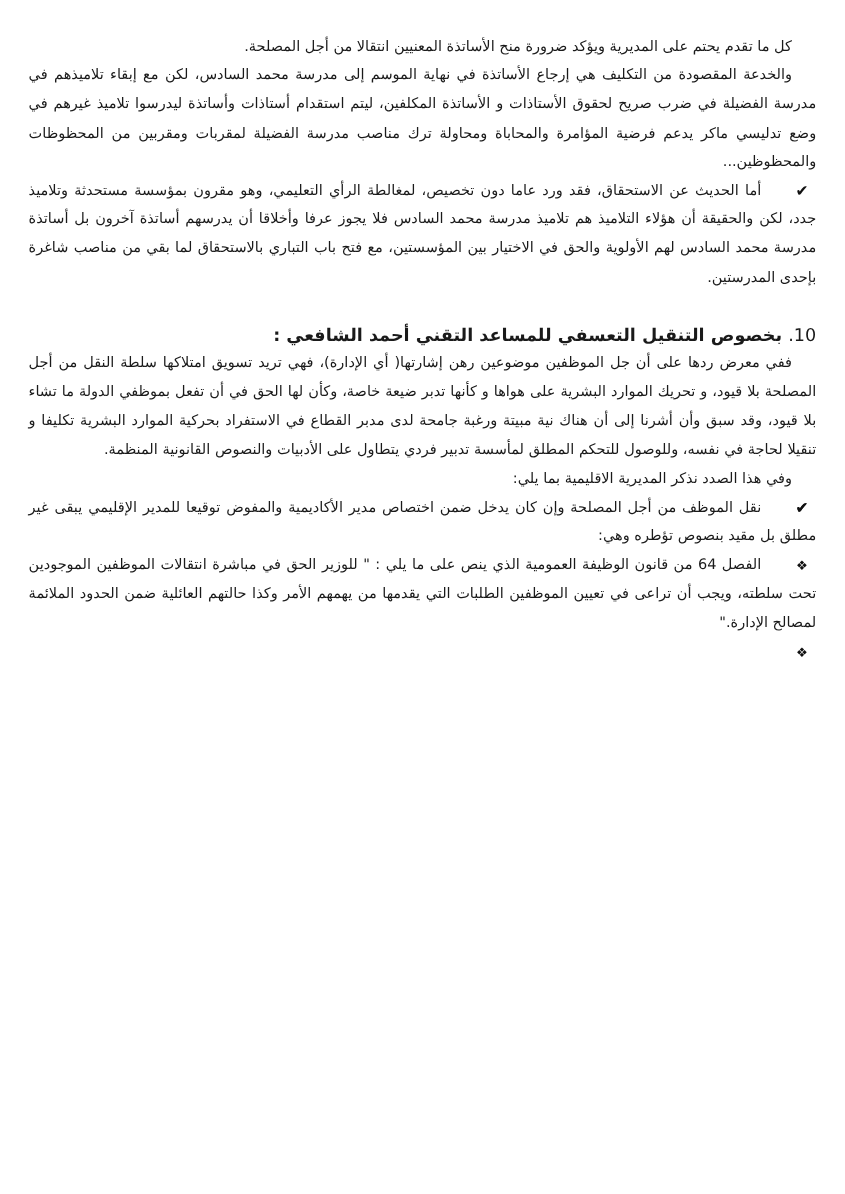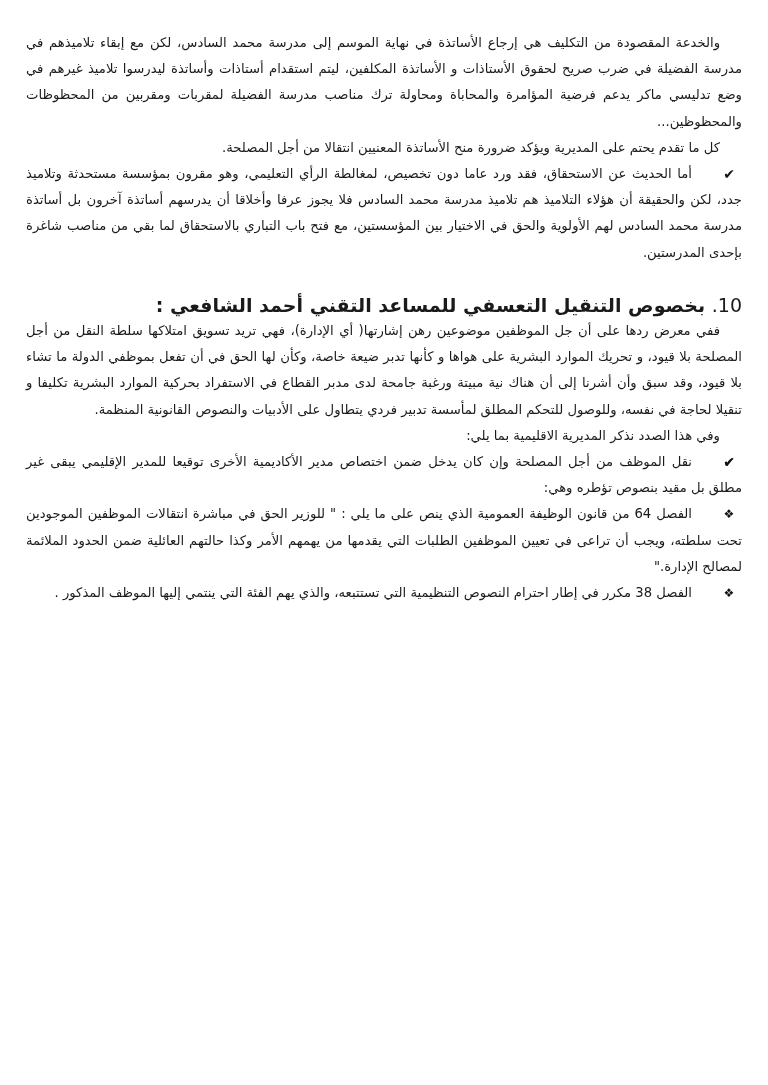--- a/index.html
+++ b/index.html
@@ -26,21 +26,21 @@
       line-height: 26.2px;
     }
     .p {
       margin: 0;
       text-indent: 22px;
     }
     .section-spacer { height: 26px; }
     .heading {
       margin: 0;
       font-weight: bold;
-      font-size: 19px;
+      font-size: 16px;
     }
     .heading .num {
       font-weight: normal;
     }
     .bullet-item {
       margin: 0;
       position: relative;
       text-indent: 50px;
     }
     .bullet-glyph {
@@ -56,23 +56,23 @@
     }
     .bullet-glyph.diamond {
       font-size: 12px;
     }
   </style>
 </head>
 <body>
 
 <div class="page">
 
+  <p class="p">كل ما تقدم يحتم على المديرية ويؤكد ضرورة منح الأساتذة المعنيين انتقالا من أجل المصلحة.</p>
+
   <p class="p">والخدعة المقصودة من التكليف هي إرجاع الأساتذة في نهاية الموسم إلى مدرسة محمد السادس، لكن مع إبقاء تلاميذهم في مدرسة الفضيلة في ضرب صريح لحقوق الأستاذات و الأساتذة المكلفين، ليتم استقدام أستاذات وأساتذة ليدرسوا تلاميذ غيرهم في وضع تدليسي ماكر يدعم فرضية المؤامرة والمحاباة ومحاولة ترك مناصب مدرسة الفضيلة لمقربات ومقربين من المحظوظات والمحظوظين...</p>
-
-  <p class="p">كل ما تقدم يحتم على المديرية ويؤكد ضرورة منح الأساتذة المعنيين انتقالا من أجل المصلحة.</p>
 
   <div class="bullet-item">
     <span class="bullet-glyph">✔</span>
     <span>أما الحديث عن الاستحقاق، فقد ورد عاما دون تخصيص، لمغالطة الرأي التعليمي، وهو مقرون بمؤسسة مستحدثة وتلاميذ جدد، لكن والحقيقة أن هؤلاء التلاميذ هم تلاميذ مدرسة محمد السادس فلا يجوز عرفا وأخلاقا أن يدرسهم أساتذة آخرون بل أساتذة مدرسة محمد السادس لهم الأولوية والحق في الاختيار بين المؤسستين، مع فتح باب التباري بالاستحقاق لما بقي من مناصب شاغرة بإحدى المدرستين.</span>
   </div>
 
   <div class="section-spacer"></div>
 
   <p class="heading">
     <span class="num">10.</span><span> بخصوص التنقيل التعسفي للمساعد التقني أحمد الشافعي :</span>
@@ -82,27 +82,26 @@
   <p class="p">ففي معرض ردها على أن جل الموظفين موضوعين رهن إشارتها( أي الإدارة)، فهي تريد تسويق امتلاكها سلطة النقل من أجل المصلحة بلا قيود، و تحريك الموارد البشرية على هواها و كأنها تدبر ضيعة خاصة، وكأن لها الحق في أن تفعل بموظفي الدولة ما تشاء بلا قيود، وقد سبق وأن أشرنا إلى أن هناك نية مبيتة ورغبة جامحة لدى مدبر القطاع في الاستفراد بحركية الموارد البشرية تكليفا و تنقيلا لحاجة في نفسه، وللوصول للتحكم المطلق لمأسسة تدبير فردي يتطاول على الأدبيات والنصوص القانونية المنظمة.</p>
 
   <p class="p">وفي هذا الصدد نذكر المديرية الاقليمية بما يلي:</p>
 
   <div class="bullet-item">
     <span class="bullet-glyph">✔</span>
   </div>
 
   <div class="bullet-item">
     <span class="bullet-glyph">✔</span>
-    <span>نقل الموظف من أجل المصلحة وإن كان يدخل ضمن اختصاص مدير الأكاديمية الأخرى توقيعا للمدير الإقليمي يبقى غير مطلق بل مقيد بنصوص تؤطره وهي:</span>
+    <span>نقل الموظف من أجل المصلحة وإن كان يدخل ضمن اختصاص مدير الأكاديمية والمفوض توقيعا للمدير الإقليمي يبقى غير مطلق بل مقيد بنصوص تؤطره وهي:</span>
   </div>
 
   <div class="bullet-item">
     <span class="bullet-glyph diamond">❖</span>
     <span>الفصل 64 من قانون الوظيفة العمومية الذي ينص على ما يلي : " للوزير الحق في مباشرة انتقالات الموظفين الموجودين تحت سلطته، ويجب أن تراعى في تعيين الموظفين الطلبات التي يقدمها من يهمهم الأمر وكذا حالتهم العائلية ضمن الحدود الملائمة لمصالح الإدارة."</span>
   </div>
 
   <div class="bullet-item">
     <span class="bullet-glyph diamond">❖</span>
-    <span>الفصل 38 مكرر في إطار احترام النصوص التنظيمية التي تستتبعه، والذي يهم الفئة التي ينتمي إليها الموظف المذكور .</span>
   </div>
 
 
 </div>
 
 </body></html>

